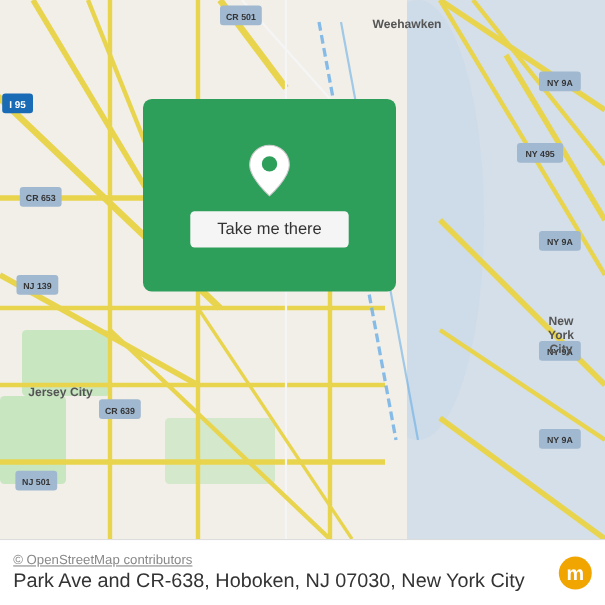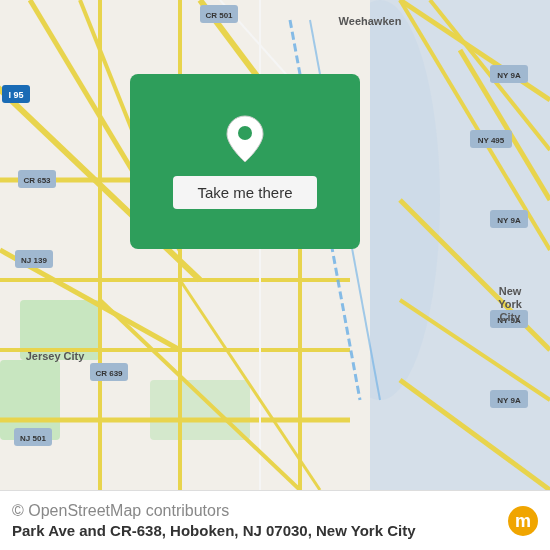--- a/index.html
+++ b/index.html
@@ -32,21 +32,21 @@
     .map-svg {
       position: absolute;
       top: 0; left: 0;
       width: 100%;
       height: 100%;
     }
 
     
     .location-card {
       position: absolute;
-      top: 74px;
+      top: 90px;
       left: 130px;
       width: 230px;
       height: 175px;
       background-color: #2e9e5b;
       border-radius: 8px;
       display: flex;
       flex-direction: column;
       align-items: center;
       justify-content: center;
       gap: 12px;
@@ -82,28 +82,29 @@
       border-top: 1px solid #ddd;
     }
 
     .bottom-left {
       display: flex;
       flex-direction: column;
       gap: 2px;
     }
 
     .attribution {
-      font-size: 16px;
+      font-size: 12px;
       color: #888;
+      text-decoration: underline;
     }
 
     .address-text {
-      font-size: 15px;
+      font-size: 18px;
       color: #333;
-      font-weight: 700;
+      font-weight: 400;
     }
 
     .moovit-logo {
       display: flex;
       align-items: center;
       gap: 6px;
       font-size: 18px;
       font-weight: bold;
       color: #333;
       text-decoration: none;

